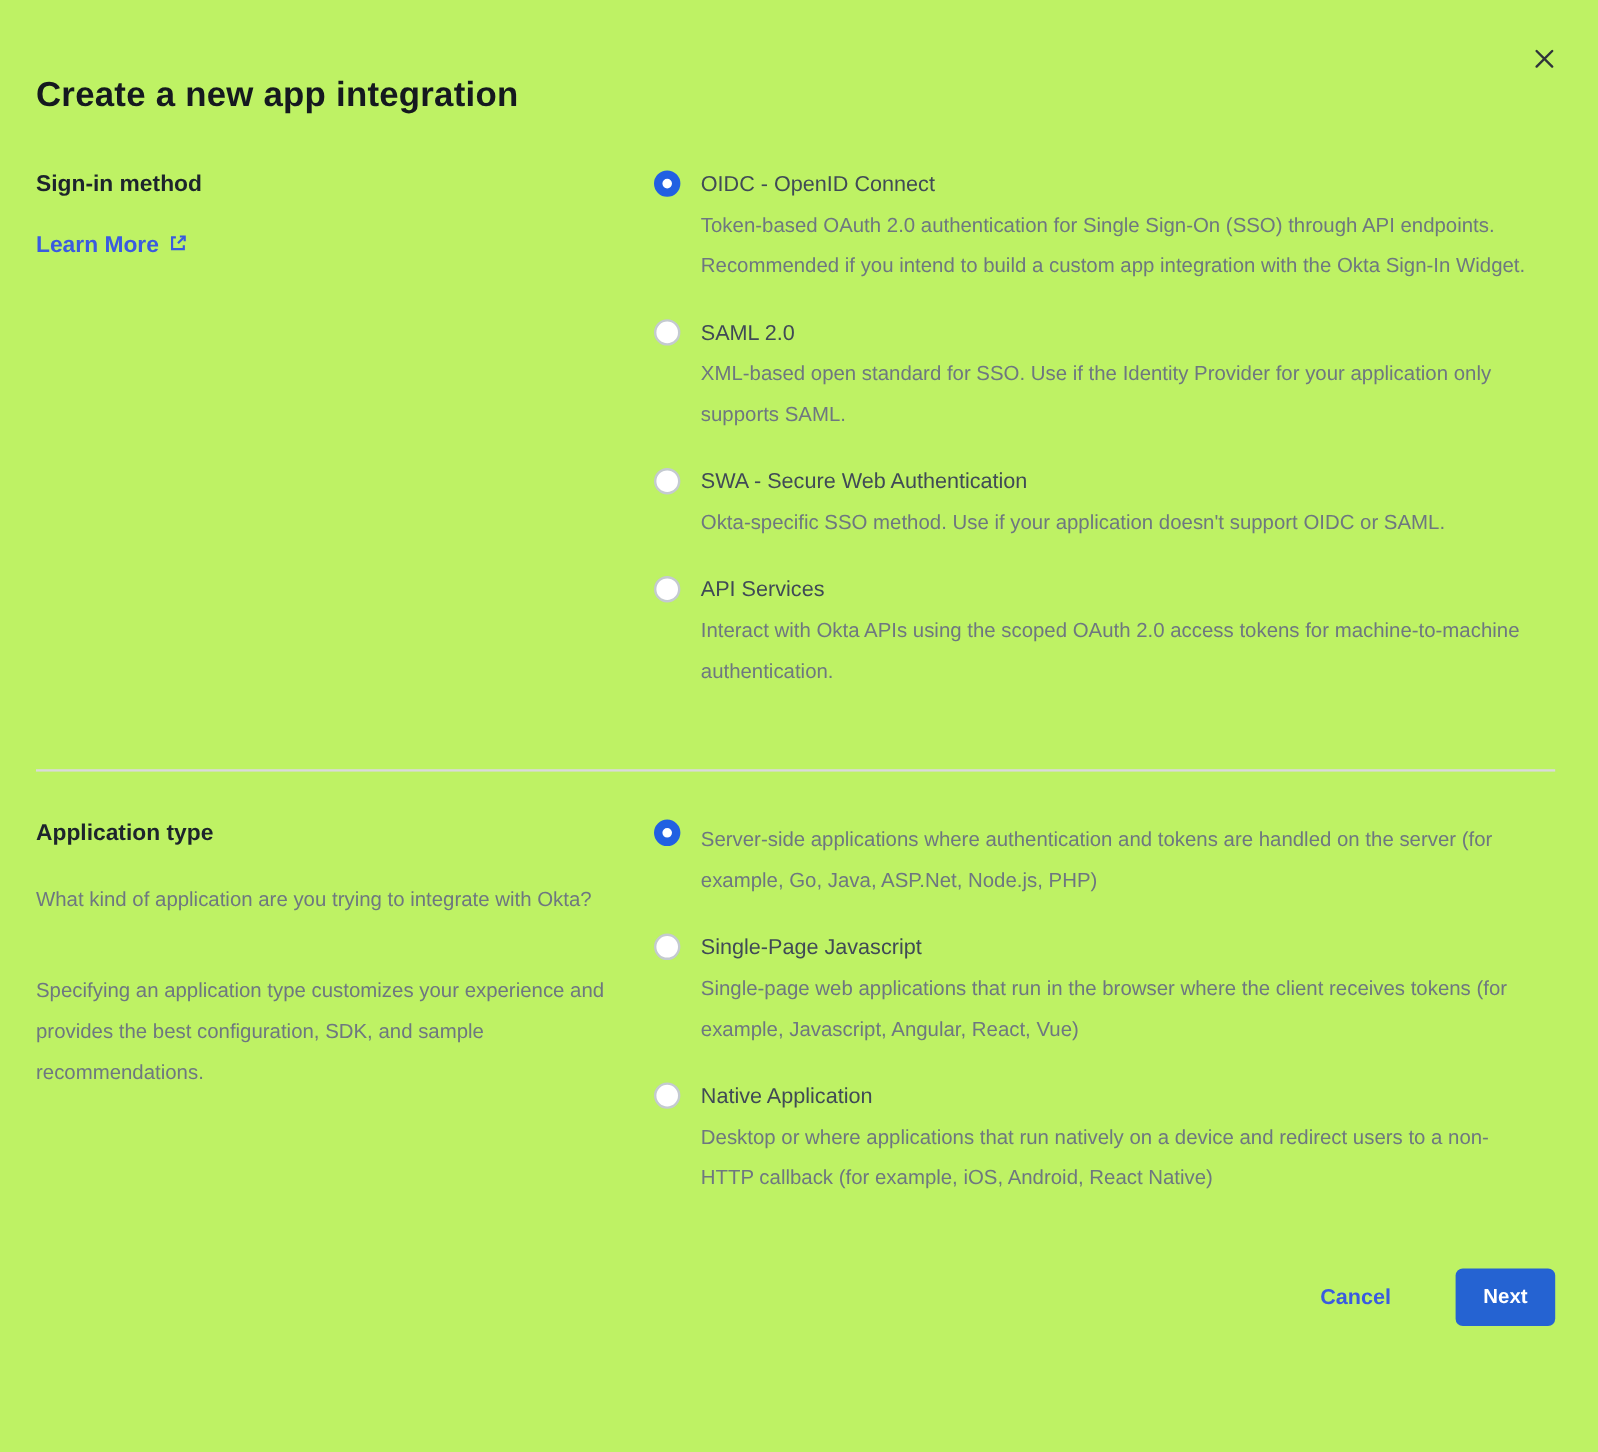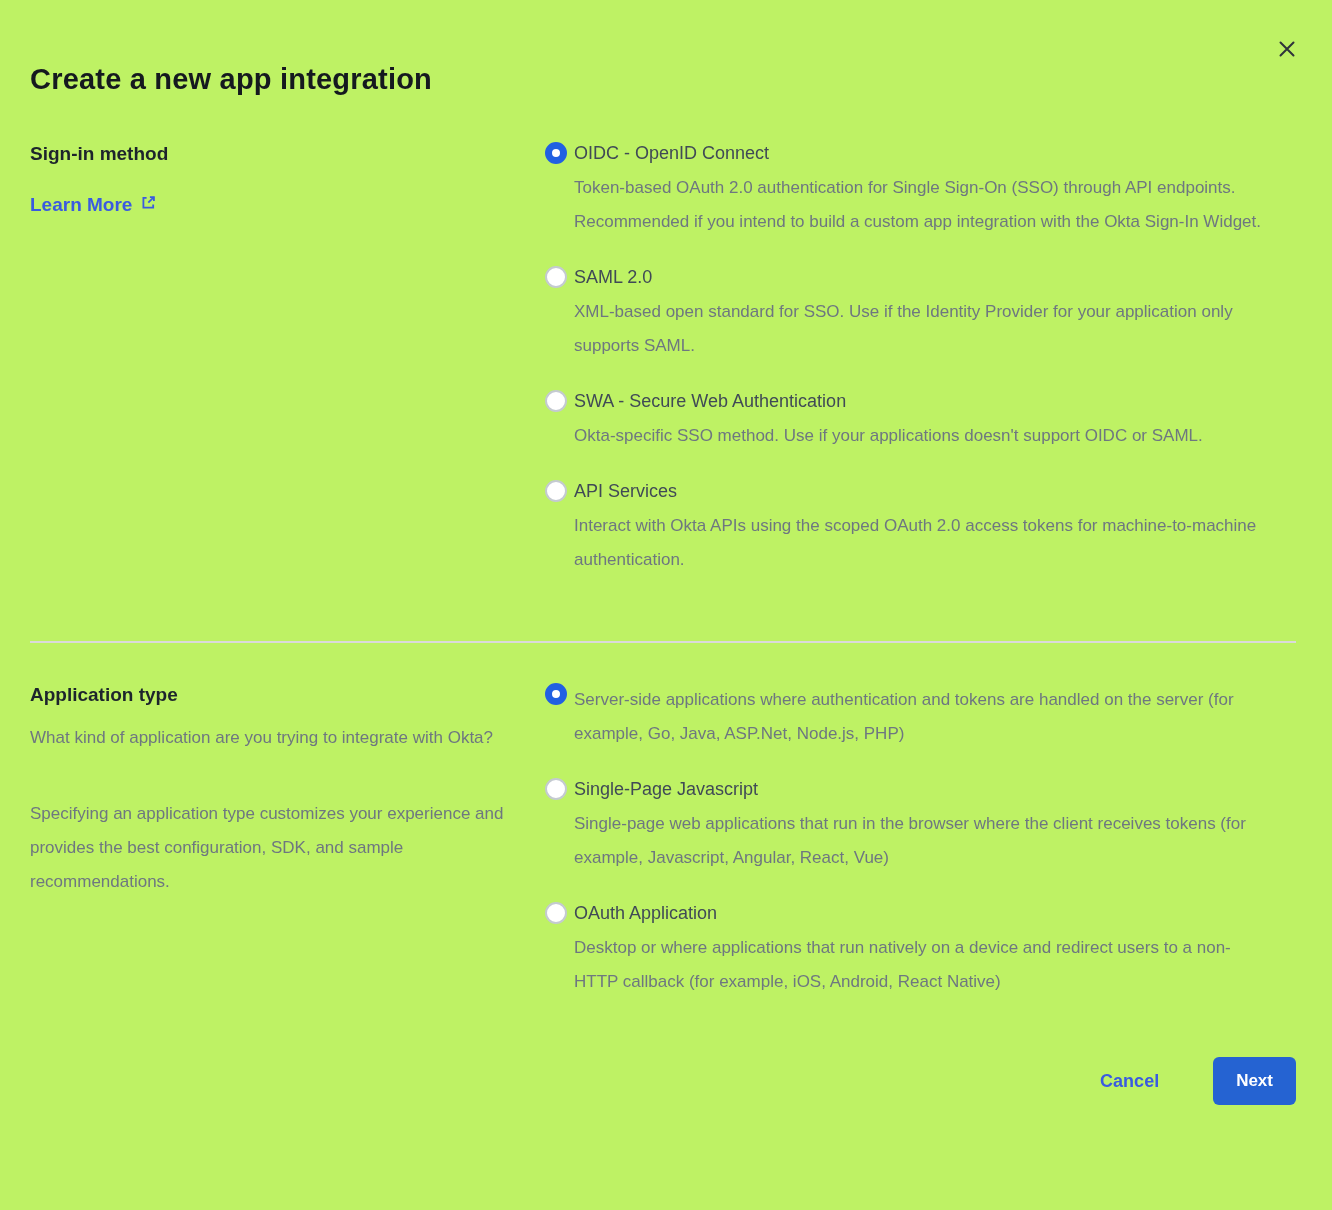--- a/index.html
+++ b/index.html
@@ -33,27 +33,27 @@
     font-size:19px; font-weight:700; color:#1d242c;
     line-height:24px;
   }
   .learn-more {
     margin-top:28px;
     display:inline-flex; align-items:flex-start; gap:8px;
     font-size:19px; font-weight:700; color:#3a5be0;
     text-decoration:none; cursor:pointer;
   }
   .left-para {
-    margin-top:14px;
+    margin-top:26px;
     font-size:17px; color:#6e7780; line-height:34px;
     max-width:478px;
   }
   .left-para + .left-para { margin-top:42px; }
 
-  .option { display:flex; gap:7px; margin-bottom:27px; }
+  .option { display:flex; gap:17px; margin-bottom:27px; }
   .option:last-child { margin-bottom:0; }
   .radio {
     width:22px; height:22px; border-radius:50%;
     border:2px solid #c4cad1; background:#fff;
     flex-shrink:0; margin-top:0px; cursor:pointer;
   }
   .radio.selected { border:7px solid #2160e2; }
   .option-text { padding-top:0; }
   .option-label {
     font-size:18px; color:#404a56; line-height:23px;
@@ -127,21 +127,21 @@
           <div class="option-text">
             <div class="option-label">SAML 2.0</div>
             <div class="option-desc">XML-based open standard for SSO. Use if the Identity Provider for your application only supports SAML.</div>
           </div>
         </div>
 
         <div class="option">
           <span class="radio"></span>
           <div class="option-text">
             <div class="option-label">SWA - Secure Web Authentication</div>
-            <div class="option-desc">Okta-specific SSO method. Use if your applications doesn't support OIDC or SAML.</div>
+            <div class="option-desc">Okta-specific SSO method. Use if your application doesn't support OIDC or SAML.</div>
           </div>
         </div>
 
         <div class="option">
           <span class="radio"></span>
           <div class="option-text">
             <div class="option-label">API Services</div>
             <div class="option-desc">Interact with Okta APIs using the scoped OAuth 2.0 access tokens for machine-to-machine authentication.</div>
           </div>
         </div>
@@ -170,21 +170,21 @@
           <span class="radio"></span>
           <div class="option-text">
             <div class="option-label">Single-Page Javascript</div>
             <div class="option-desc">Single-page web applications that run in the browser where the client receives tokens (for example, Javascript, Angular, React, Vue)</div>
           </div>
         </div>
 
         <div class="option">
           <span class="radio"></span>
           <div class="option-text">
-            <div class="option-label">OAuth Application</div>
+            <div class="option-label">Native Application</div>
             <div class="option-desc">Desktop or where applications that run natively on a device and redirect users to a non-HTTP callback (for example, iOS, Android, React Native)</div>
           </div>
         </div>
 
       </div>
     </div>
 
     <div class="footer">
       <button class="cancel-link">Cancel</button>
       <button class="next-btn">Next</button>

